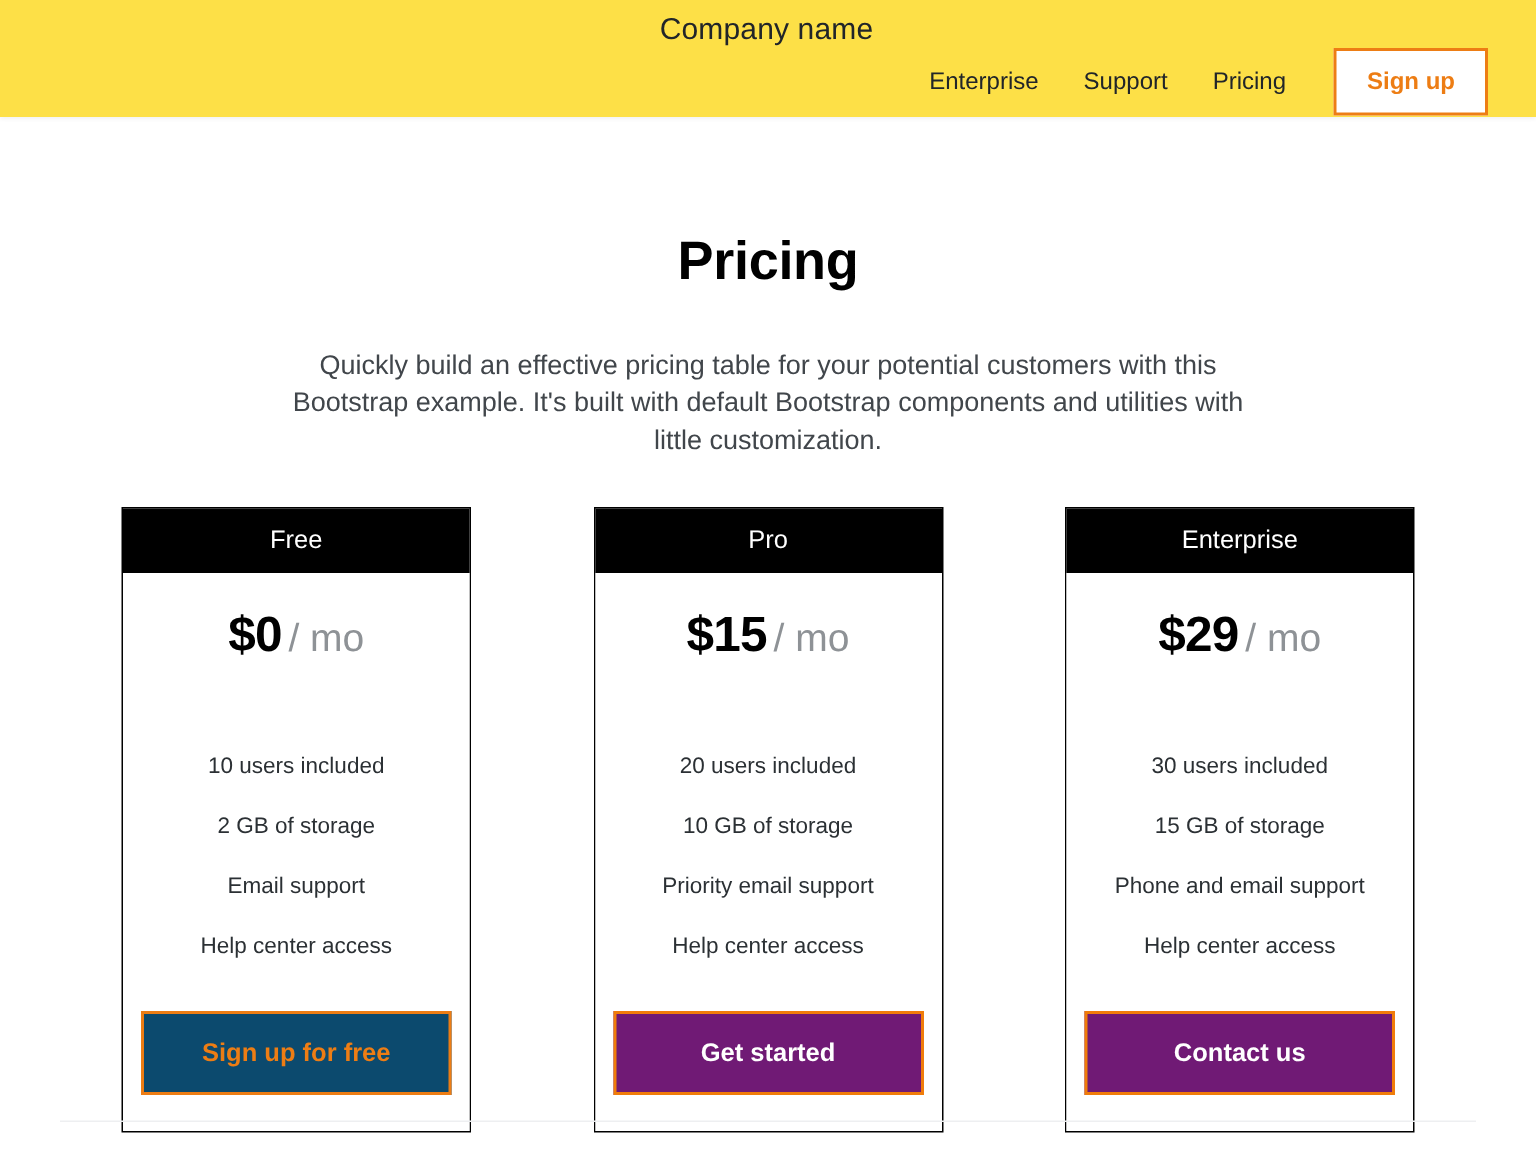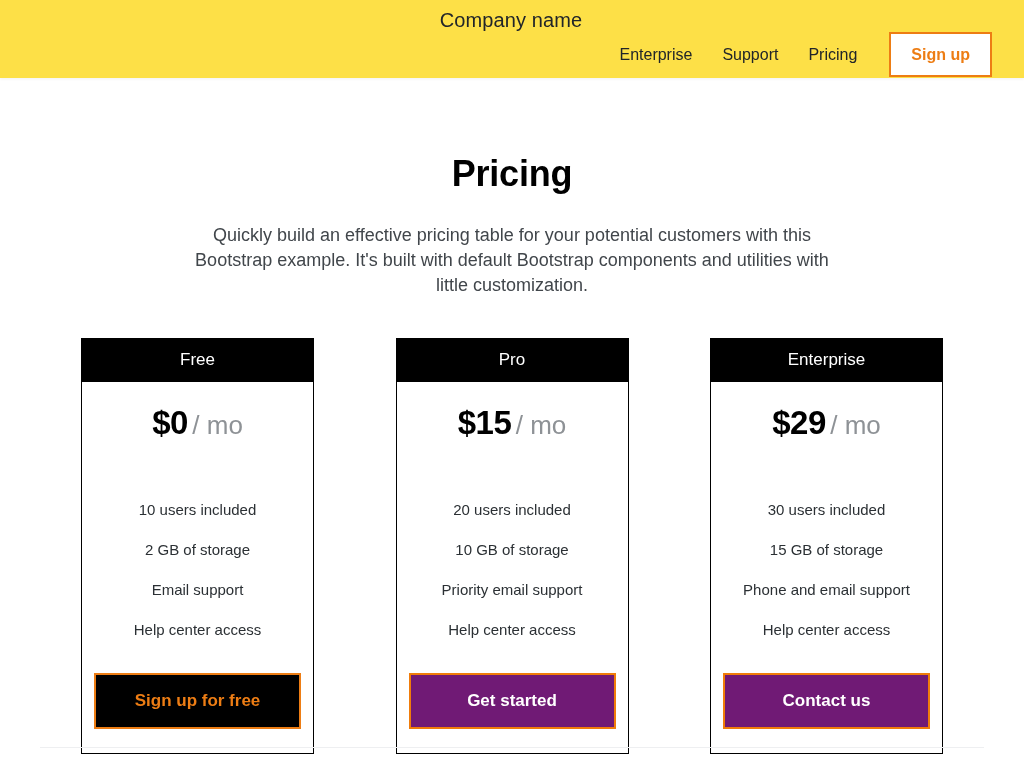--- a/index.html
+++ b/index.html
@@ -91,21 +91,21 @@
   .hero-title {
     margin: 0;
     font-size: 36px;
     line-height: 43px;
     font-weight: bold;
     color: #000000;
     letter-spacing: -0.2px;
   }
 
   .hero-desc {
-    margin: 28px auto 0 auto;
+    margin: 36px auto 0 auto;
     width: 660px;
     font-size: 18px;
     line-height: 25px;
     color: #41464b;
     font-weight: 400;
   }
 
   
   .cards-row {
     position: absolute;
@@ -186,21 +186,21 @@
     font-size: 17px;
     font-weight: bold;
     line-height: 20px;
     padding: 16px 8px;
     cursor: pointer;
     border-radius: 0;
     text-align: center;
   }
 
   .card-action.outline {
-    background: #000000;
+    background: #0c4a6e;
     border: 2px solid #ed7d14;
     color: #ed7d14;
   }
 
   .card-action.solid {
     background: #701a75;
     border: 2px solid #f07c0a;
     color: #ffffff;
   }
 

